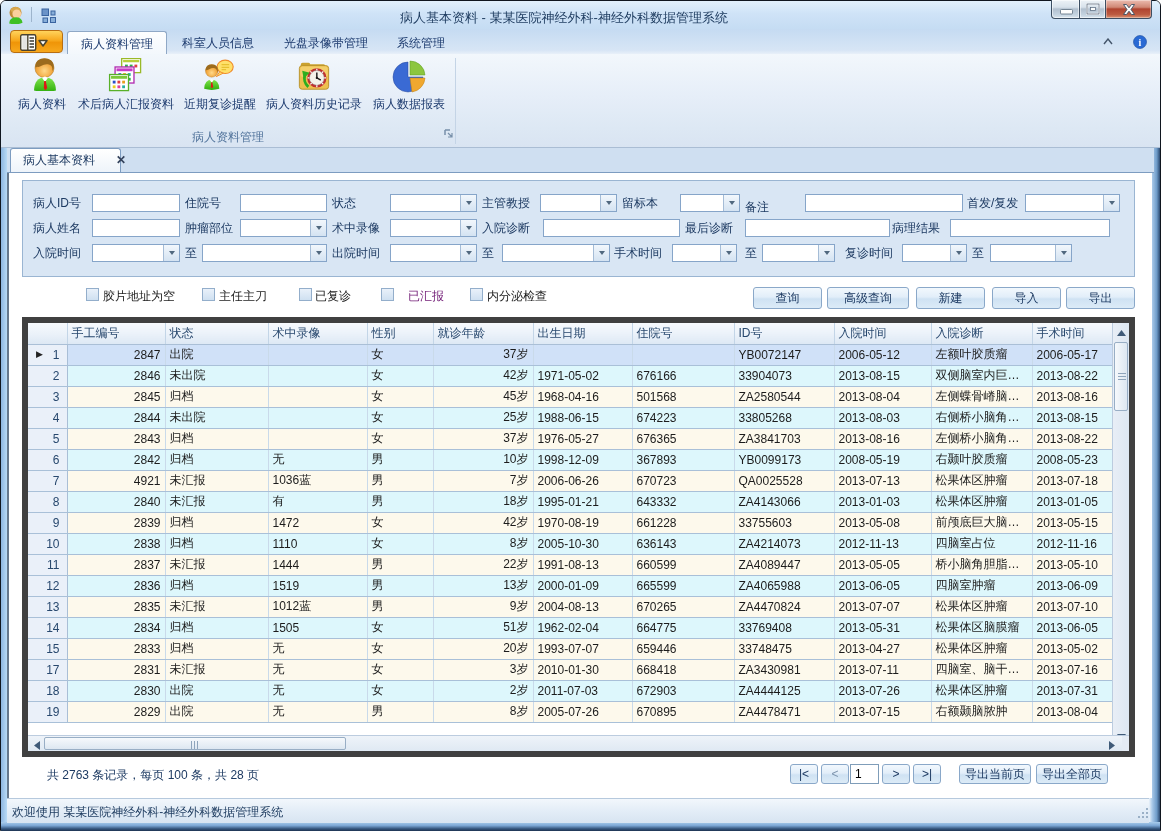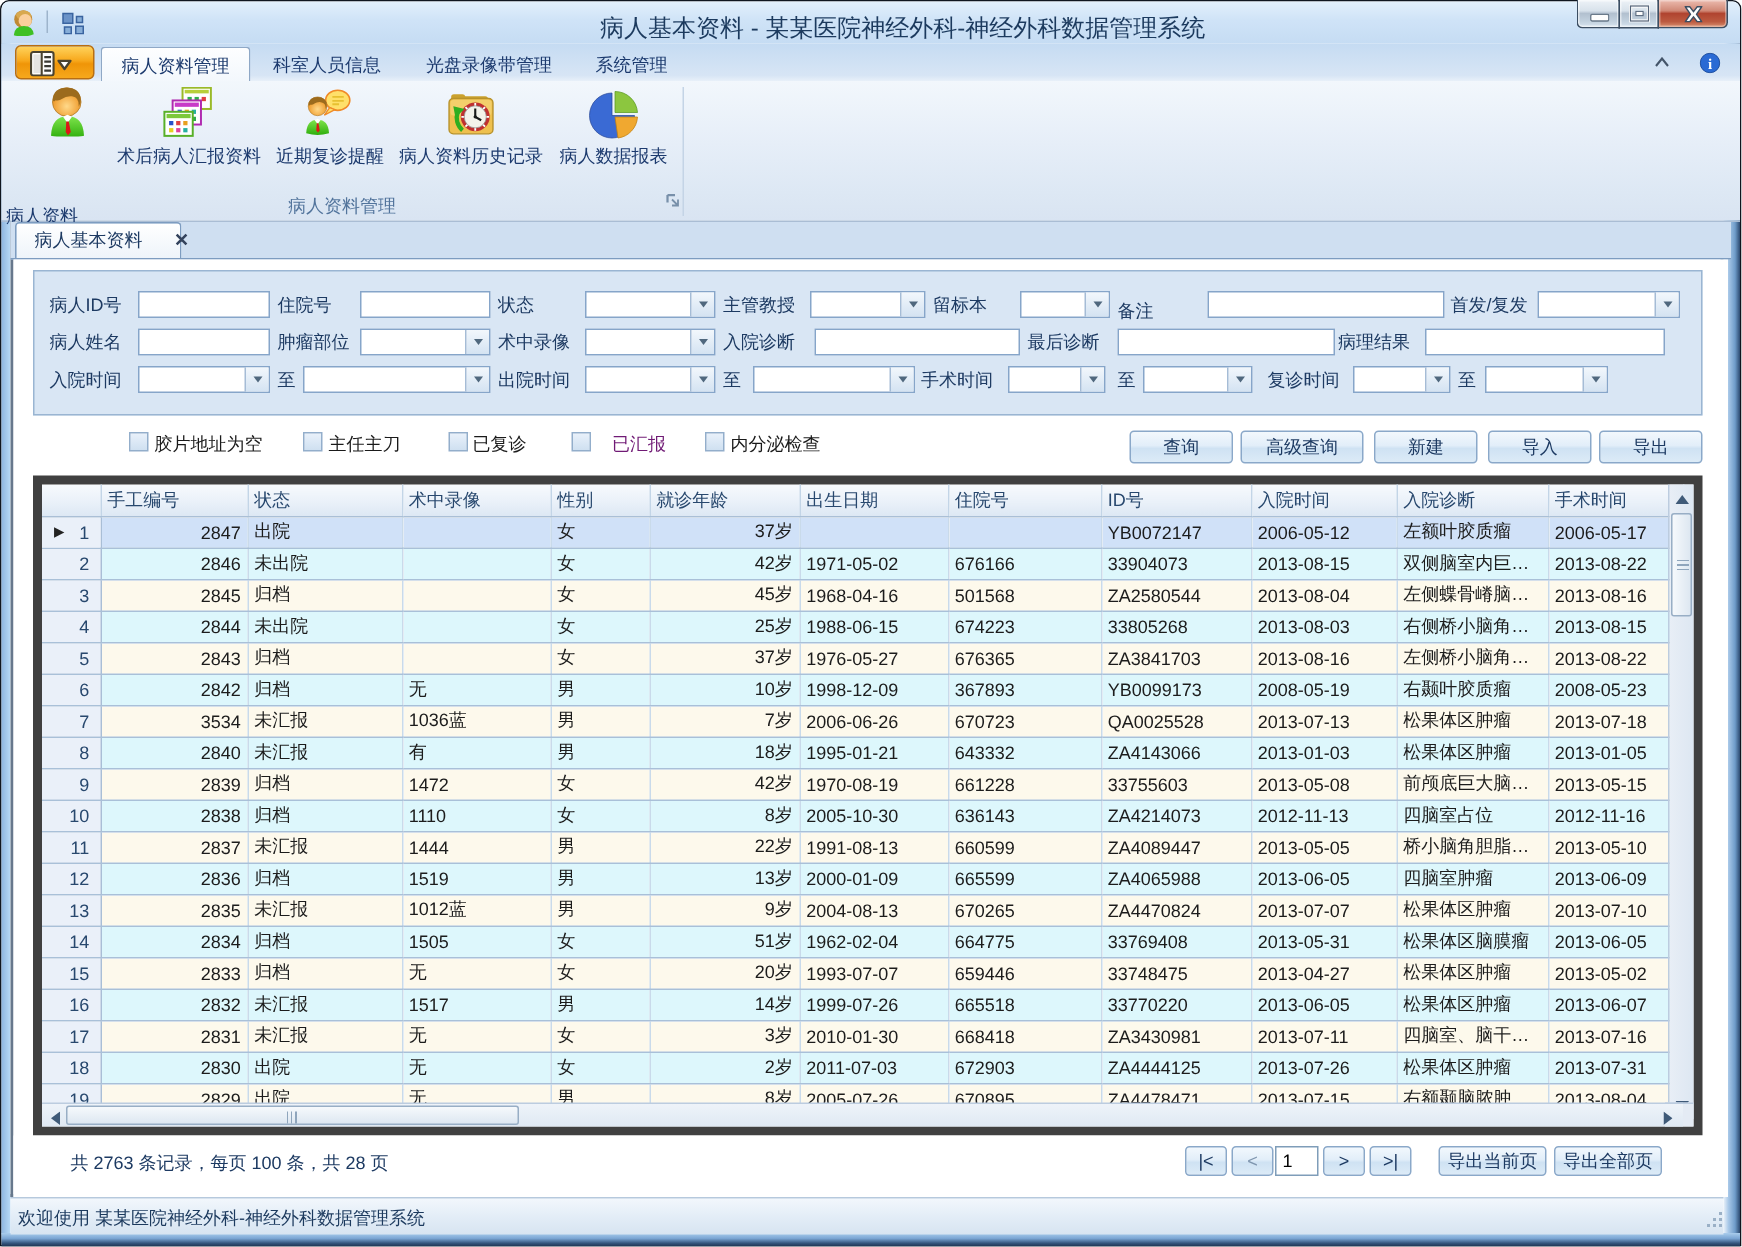--- a/index.html
+++ b/index.html
@@ -6,21 +6,21 @@
 body{font-family:"Liberation Sans",sans-serif;font-size:12px;color:#1d3a62;position:relative;background:#fff;}
 .abs{position:absolute;}
 
 #frame{position:absolute;left:0;top:0;width:1161px;height:831px;background:#fff;border:1px solid #10161f;border-radius:6px 6px 0 0;}
 #frameL{position:absolute;left:1px;top:29px;width:6px;height:794px;background:linear-gradient(90deg,#8eb6e0,#b8daf6);}
 #frameR{position:absolute;left:1149px;top:29px;width:11px;height:794px;background:linear-gradient(90deg,#eaf2fa 0%,#a8c8e8 30%,#6f9cc9 70%,#2c4a70 100%);}
 #frameB{position:absolute;left:1px;bottom:0px;width:1159px;height:9px;background:linear-gradient(#aacdec 0%,#7ba6d4 40%,#35567e 75%,#1d3250 100%);}
 #innerline{position:absolute;left:7px;top:148px;width:1142px;height:650px;border:2px solid #67788c;border-top:none;background:#fff;}
 
 #title{position:absolute;left:1px;top:1px;width:1159px;height:28px;background:linear-gradient(#e2f0fc 0%,#cfe3f7 45%,#c5dcf3 100%);border-radius:5px 5px 0 0;}
-#title .txt{position:absolute;left:399px;top:8px;width:320px;color:#1c3a5e;font-size:16px;white-space:nowrap;}
+#title .txt{position:absolute;left:399px;top:8px;width:320px;color:#1c3a5e;font-size:13px;white-space:nowrap;}
 
 .wbtn{position:absolute;top:0;height:19px;border:1px solid #3c4e62;border-top:none;background:linear-gradient(#edf2f7 0%,#d8e2eb 40%,#b2c0cf 50%,#c3d2df 80%,#d8e4ee 100%);box-shadow:inset 0 0 0 1px rgba(255,255,255,0.55);}
 #wmin{left:1051px;width:29px;border-radius:0 0 0 4px;}
 #wmax{left:1079px;width:27px;}
 #wclose{left:1105px;width:47px;border-radius:0 0 4px 0;background:linear-gradient(#ecbcb0 0%,#d08876 40%,#b04430 50%,#bc5a40 80%,#d99070 100%);box-shadow:inset 0 0 0 1px rgba(255,255,255,0.35);}
 
 #tabrow{position:absolute;left:1px;top:29px;width:1159px;height:25px;background:linear-gradient(#c5dbf2,#d7e5f5 85%,#e8f0f9);}
 #appbtn{position:absolute;left:10px;top:30px;width:53px;height:23px;border:1px solid #b86e12;border-radius:4px;background:linear-gradient(#ffd35c 0%,#f7a81c 45%,#ef9508 55%,#f7a81c 100%);}
 .rtab{position:absolute;top:31px;height:25px;line-height:25px;text-align:center;color:#1c3a6e;}
 #rtab1{left:67px;width:100px;background:linear-gradient(#fdfeff,#f2f7fc);border:1px solid #8fa8c6;border-bottom:none;border-radius:3px 3px 0 0;}
@@ -146,21 +146,21 @@
         <stop offset="0" stop-color="#7fe44c"></stop>
         <stop offset="1" stop-color="#2fae0d"></stop>
       </linearGradient>
     </defs>
 <circle cx="12.5" cy="11" r="9.5" fill="url(#fg)" stroke="#b4802f" stroke-width="0.6"></circle>
 <path d="M3.2 9.5 Q3.5 1.5 12.5 1.5 Q21.5 1.5 21.8 9.5 Q22 12 20.5 14 Q21 8 16 7.2 Q12 6.8 9.5 8.8 Q7.5 10.3 5 9.8 Q3.5 11.5 3.2 9.5Z" fill="#9c6b1d"></path>
 <path d="M2 33.5 Q2.5 20.5 13 20.5 Q23.5 20.5 24 33.5 Q18 35 13 35 Q8 35 2 33.5Z" fill="url(#bg1)"></path>
 <path d="M10 20.8 L13 25 L16 20.8 L13 19.5Z" fill="#fff"></path>
 <path d="M12.2 24 L13.8 24 L15.2 31 L13.3 33.2 L11.8 31Z" fill="#dd1717"></path>
 </svg>
-<div class="rlab" style="left:1px;width:54px;margin-top:40px;">病人资料</div>
+<div class="rlab" style="left:15px;width:54px;">病人资料</div>
 
 <svg class="ricon" style="left:108px;top:58px" viewBox="0 0 34 36">
 <g>
       <rect x="13.5" y="0.5" width="20" height="15" fill="#fff" stroke="#9ab928" stroke-width="1.4"></rect>
 <rect x="15" y="2" width="17" height="2.5" fill="#b7cf3a"></rect>
 <rect x="17" y="7" width="3" height="3" fill="#2fae4c"></rect>
       <rect x="22" y="7" width="3" height="3" fill="#2fae4c"></rect>
       <rect x="27" y="7" width="3" height="3" fill="#e04040"></rect>
       <rect x="17" y="11.5" width="3" height="3" fill="#e8d020"></rect>
     </g>
@@ -447,21 +447,21 @@
           <td class="ar">10岁</td>
           <td>1998-12-09</td>
           <td>367893</td>
           <td>YB0099173</td>
           <td>2008-05-19</td>
           <td>右颞叶胶质瘤</td>
           <td>2008-05-23</td>
         </tr>
 <tr class="cr">
           <td class="rn">7</td>
-          <td class="ar">3534</td>
+          <td class="ar">4921</td>
           <td>未汇报</td>
           <td>1036蓝</td>
           <td>男</td>
           <td class="ar">7岁</td>
           <td>2006-06-26</td>
           <td>670723</td>
           <td>QA0025528</td>
           <td>2013-07-13</td>
           <td>松果体区肿瘤</td>
           <td>2013-07-18</td>
@@ -570,34 +570,20 @@
           <td>归档</td>
           <td>无</td>
           <td>女</td>
           <td class="ar">20岁</td>
           <td>1993-07-07</td>
           <td>659446</td>
           <td>33748475</td>
           <td>2013-04-27</td>
           <td>松果体区肿瘤</td>
           <td>2013-05-02</td>
-        </tr>
-<tr class="cy">
-          <td class="rn">16</td>
-          <td class="ar">2832</td>
-          <td>未汇报</td>
-          <td>1517</td>
-          <td>男</td>
-          <td class="ar">14岁</td>
-          <td>1999-07-26</td>
-          <td>665518</td>
-          <td>33770220</td>
-          <td>2013-06-05</td>
-          <td>松果体区肿瘤</td>
-          <td>2013-06-07</td>
         </tr>
 <tr class="cr">
           <td class="rn">17</td>
           <td class="ar">2831</td>
           <td>未汇报</td>
           <td>无</td>
           <td>女</td>
           <td class="ar">3岁</td>
           <td>2010-01-30</td>
           <td>668418</td>

